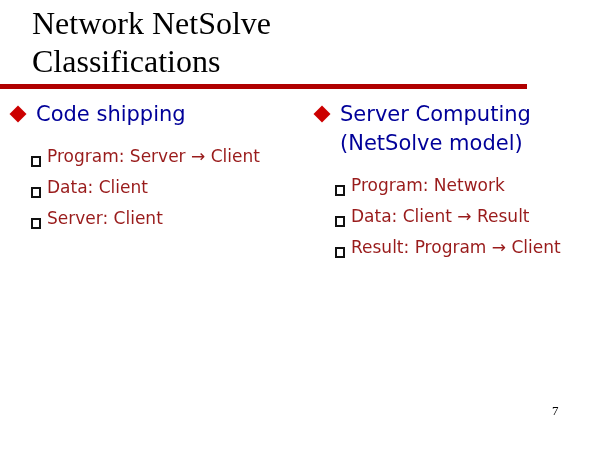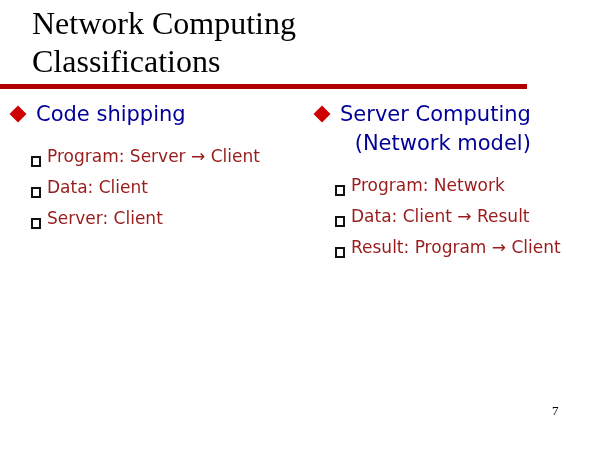--- a/index.html
+++ b/index.html
@@ -40,21 +40,20 @@
   .col {
     position: absolute;
     top: 100px;
     width: 292px;
   }
   .col.left  { left: 8px; }
   .col.right { left: 312px; }
   .bullet-row {
     display: flex;
     align-items: flex-start;
-    text-align: right;
   }
   .diamond {
     flex: 0 0 auto;
     width: 12px;
     height: 12px;
     background: var(--diamond_red);
     transform: rotate(45deg);
     margin: 8px 12px 0 4px;
   }
   .bullet-text {
@@ -94,21 +93,21 @@
     font-family: "Liberation Serif", "DejaVu Serif", serif;
     font-size: 13px;
     color: #000000;
   }
 </style>
 </head>
 <body>
 
 <div class="slide">
 
-  <div class="slide-title">Network Computing Classifications</div>
+  <div class="slide-title">Network NetSolve Classifications</div>
 
   <div class="title-rule"></div>
 
   <div class="col left">
     <div class="bullet-row">
       <span class="diamond"></span>
       <div class="bullet-text">
         <div>Code shipping</div>
       </div>
     </div>
@@ -126,21 +125,21 @@
         <span class="sub-label">Server: Client</span>
       </div>
     </div>
   </div>
 
   <div class="col right">
     <div class="bullet-row">
       <span class="diamond"></span>
       <div class="bullet-text">
         <div>Server Computing</div>
-        <div>(Network model)</div>
+        <div>(NetSolve model)</div>
       </div>
     </div>
     <div class="sub-list">
       <div class="sub-item">
         <span class="square"></span>
         <span class="sub-label">Program: Network</span>
       </div>
       <div class="sub-item">
         <span class="square"></span>
         <span class="sub-label">Data: Client → Result</span>

